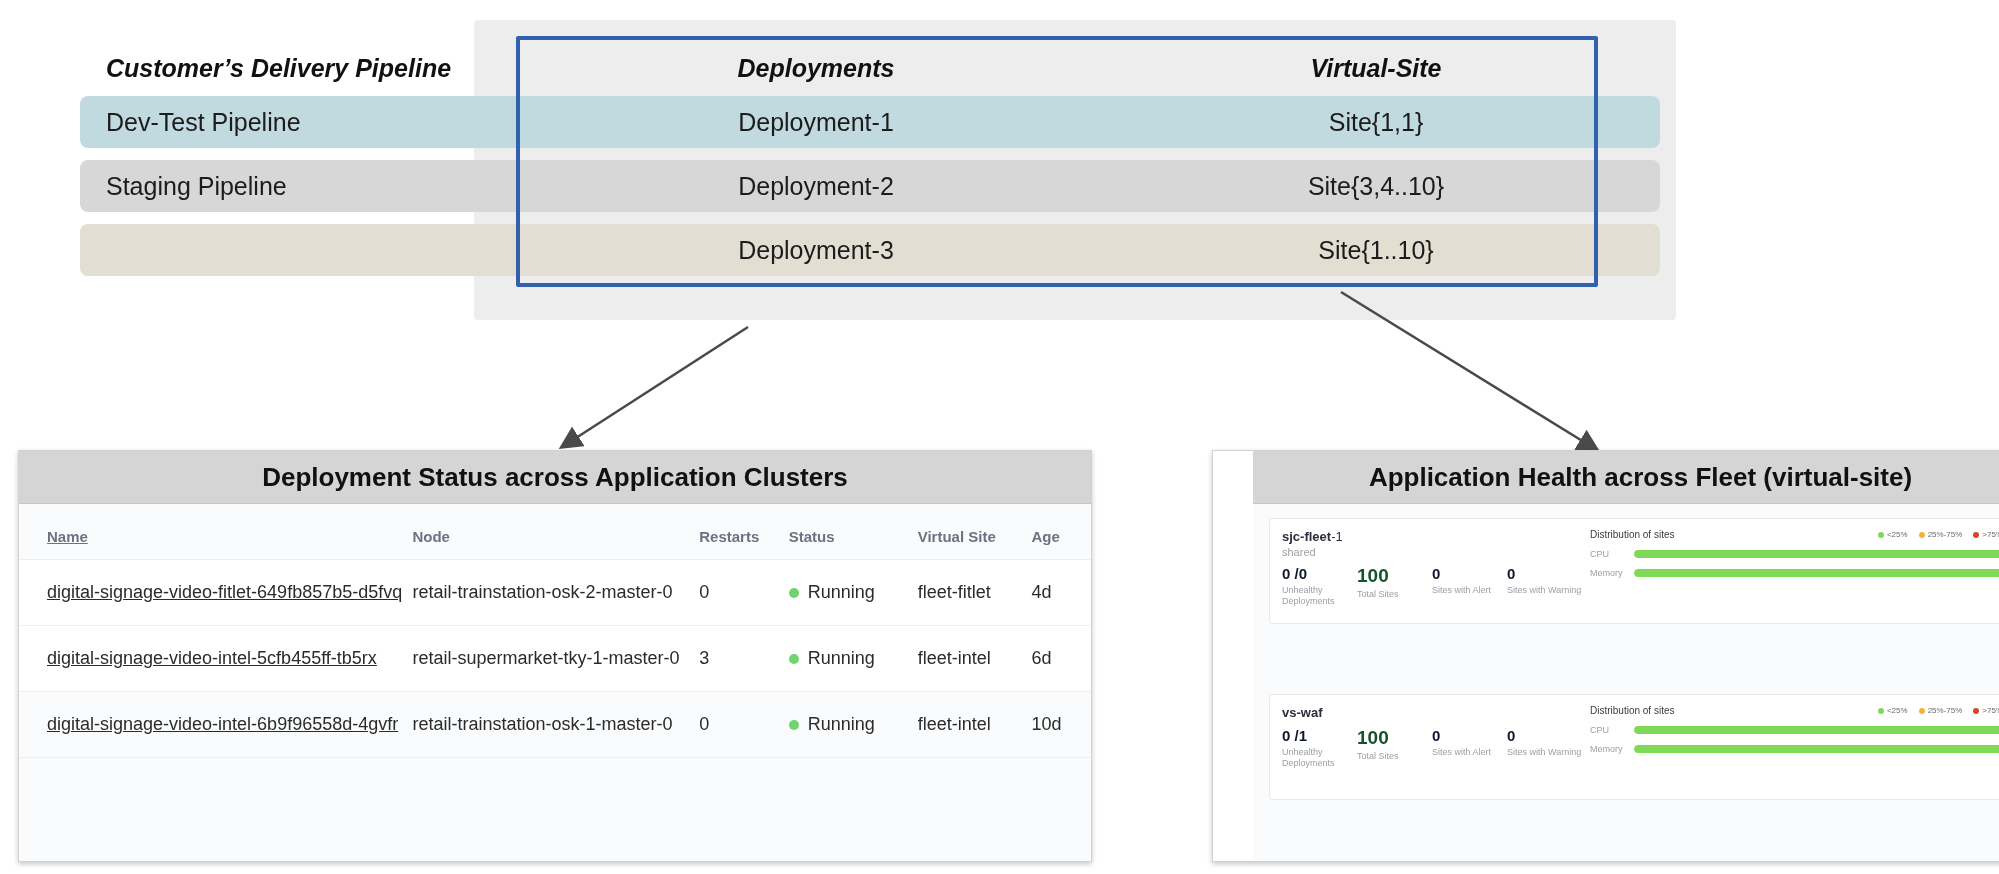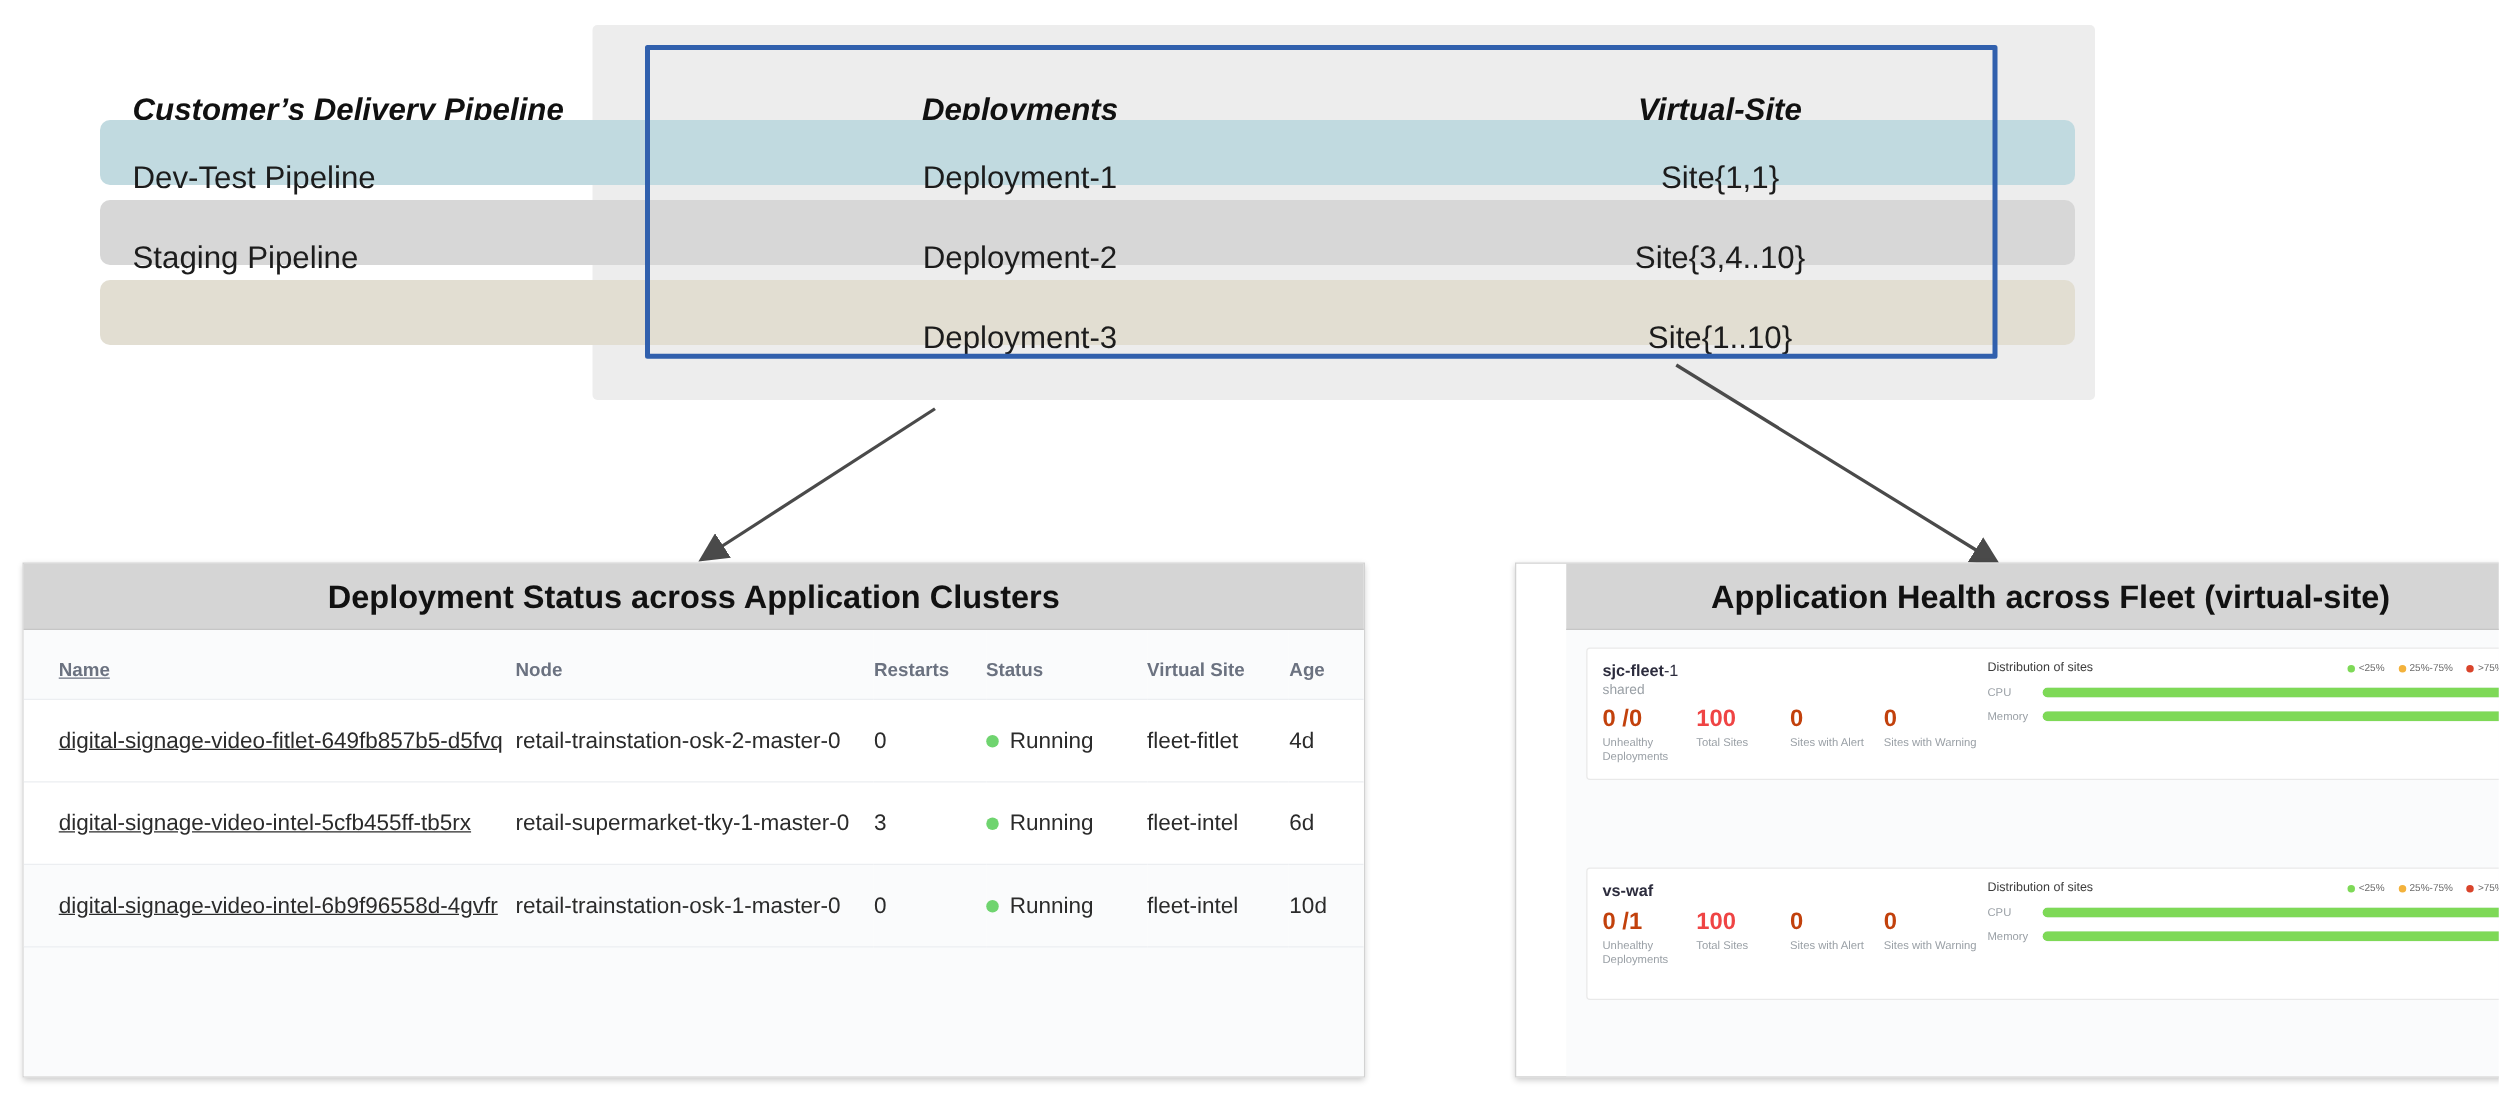--- a/index.html
+++ b/index.html
@@ -23,21 +23,21 @@
     position:absolute;left:80px;top:46px;width:1580px;height:44px;
   }
   .pl-row{
     position:absolute;left:80px;width:1580px;height:52px;border-radius:8px;
   }
   .pl-row.r1{top:96px;background:#c1dae0;}
   .pl-row.r2{top:160px;background:#d7d7d7;}
   .pl-row.r3{top:224px;background:#e2ded2;}
   .cell{
     position:absolute;top:0;height:100%;display:flex;align-items:center;
-    font-size:25px;color:#1c1c1c;margin-top:20px;
+    font-size:25px;color:#1c1c1c;
   }
   .cell.c0{left:26px;width:430px;justify-content:flex-start;}
   .cell.c1{left:456px;width:560px;justify-content:center;}
   .cell.c2{left:1016px;width:560px;justify-content:center;}
   .pl-header .cell{
     font-weight:bold;font-style:italic;font-size:25px;color:#111;
   }
   
   #arrows{position:absolute;left:0;top:0;width:1999px;height:874px;pointer-events:none;}
   
@@ -81,22 +81,22 @@
   .fleet-card{
     background:#ffffff;border:1px solid #e9e9e9;border-radius:3px;
     padding:10px 12px 12px 12px;margin-bottom:18px;position:relative;
     height:82px;
   }
   .fleet-name{font-size:13px;font-weight:bold;color:#2c2c3d;line-height:1.2;}
   .fleet-name .suffix{font-weight:normal;}
   .fleet-sub{font-size:11px;color:#9aa0a6;line-height:1.3;}
   .stats{display:flex;margin-top:7px;width:300px;}
   .stat{width:80px;}
-  .stat .v{font-size:19px;font-weight:bold;color:#c2410c;line-height:1;}
-  .stat .v.big{font-size:19px;color:#ef4444;}
+  .stat .v{font-size:15px;font-weight:bold;color:#0f172a;line-height:1;}
+  .stat .v.big{font-size:19px;color:#14532d;}
   .stat .l{font-size:9px;color:#9aa0a6;line-height:1.25;margin-top:4px;}
   .dist{position:absolute;left:320px;top:10px;right:8px;}
   .dist-head{display:flex;align-items:center;justify-content:space-between;}
   .dist-title{font-size:10px;color:#3c3c3c;}
   .legend{display:flex;gap:11px;align-items:center;}
   .legend span.li{display:flex;align-items:center;font-size:8px;color:#6b6b6b;}
   .legend span.li i{
     width:6px;height:6px;border-radius:50%;display:inline-block;margin-right:3px;
   }
   .bar-row{display:flex;align-items:center;margin-top:9px;}

